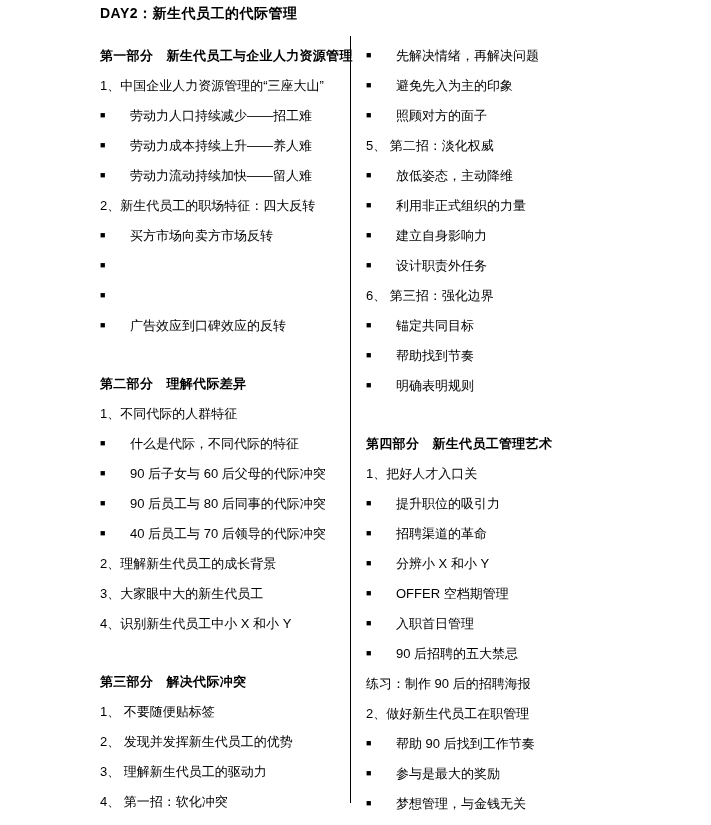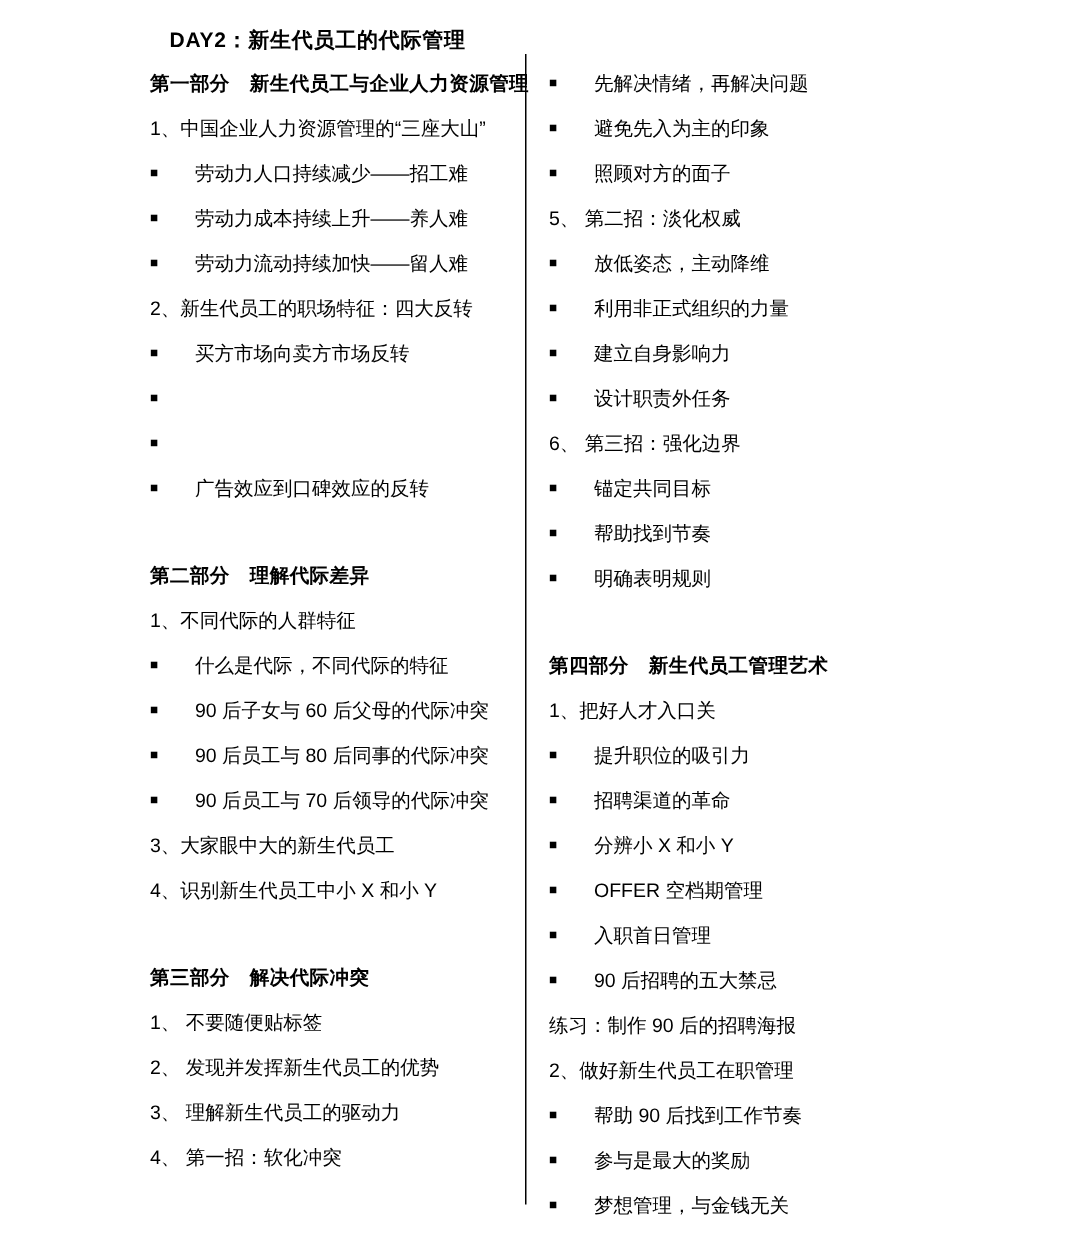--- a/index.html
+++ b/index.html
@@ -4,21 +4,21 @@
 <style>
   html,body{margin:0;padding:0;background:#ffffff;}
   body{
     width:711px;height:825px;
     font-family:"Liberation Sans","DejaVu Sans",sans-serif;
     color:#000000;
     overflow:hidden;
   }
   .page{position:relative;width:711px;height:825px;background:#ffffff;}
   .doc-title{
-    position:absolute;left:100px;top:5px;margin:13px;
+    position:absolute;left:100px;top:5px;margin:0;
     font-size:14px;font-weight:bold;letter-spacing:0.5px;
     white-space:nowrap;
   }
   .col{position:absolute;top:40px;}
   .col-left{left:100px;width:248px;}
   .col-right{left:366px;width:340px;}
   .divider{
     position:absolute;left:350px;top:36px;
     width:1px;height:767px;background:#000000;
   }
@@ -89,21 +89,24 @@
       <div class="line bullet">
         <span class="marker">■</span>
         <span class="txt">90 后子女与 60 后父母的代际冲突</span>
       </div>
       <div class="line bullet">
         <span class="marker">■</span>
         <span class="txt">90 后员工与 80 后同事的代际冲突</span>
       </div>
       <div class="line bullet">
         <span class="marker">■</span>
-        <span class="txt">90 后员工与 70 后领导的代际冲突</span>
+        <span class="txt">40 后员工与 70 后领导的代际冲突</span>
+      </div>
+      <div class="line numbered">
+        <span class="txt">2、理解新生代员工的成长背景</span>
       </div>
       <div class="line numbered">
         <span class="txt">3、大家眼中大的新生代员工</span>
       </div>
       <div class="line numbered">
         <span class="txt">4、识别新生代员工中小 X 和小 Y</span>
       </div>
       <div class="line spacer"></div>
       <div class="line heading">
         <span class="txt">第三部分　解决代际冲突</span>

